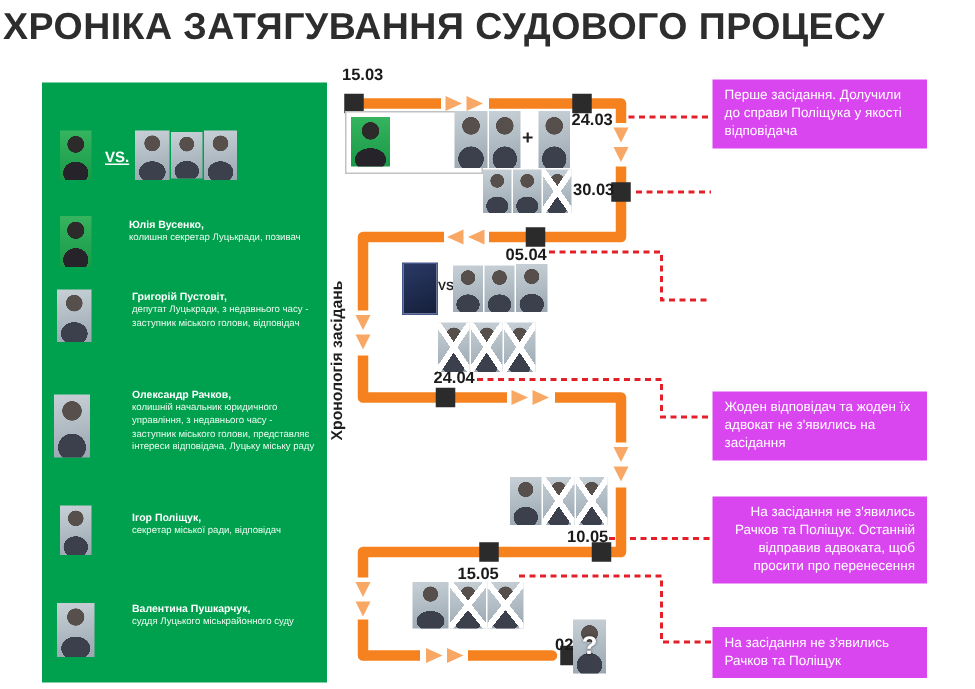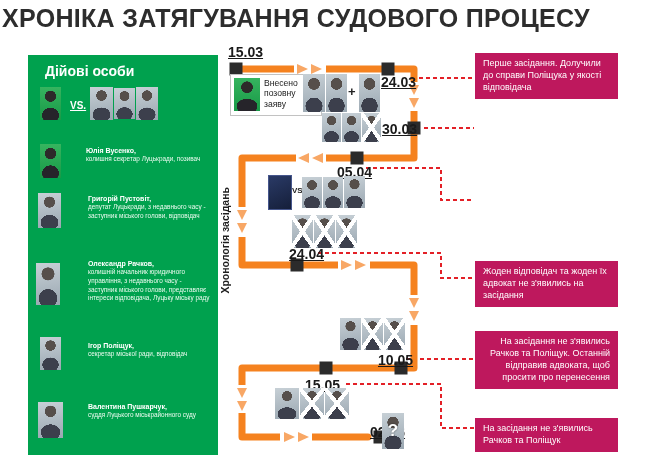--- a/index.html
+++ b/index.html
@@ -24,29 +24,29 @@
      radial-gradient(circle at 50% 28%, #2d2a2a 0 21%, rgba(0,0,0,0) 22%),
      radial-gradient(ellipse 66% 38% at 50% 86%, #26242a 0 60%, rgba(0,0,0,0) 61%),
      linear-gradient(#36b45f,#189a47);}
   .crossed::after{content:"";position:absolute;inset:-2px;background:
      linear-gradient(to top right, rgba(0,0,0,0) calc(50% - 2px), #fff calc(50% - 2px) calc(50% + 2px), rgba(0,0,0,0) calc(50% + 2px)),
      linear-gradient(to top left,  rgba(0,0,0,0) calc(50% - 2px), #fff calc(50% - 2px) calc(50% + 2px), rgba(0,0,0,0) calc(50% + 2px));}
   .book{position:absolute;background:linear-gradient(155deg,#2a3a66,#151f3a);border:1px solid #46568c;}
   .qmark{position:absolute;inset:0;display:flex;align-items:center;justify-content:center;
          color:#fff;font-size:17px;font-weight:bold;text-shadow:0 0 2px rgba(0,0,0,.6);}
   
-  .date{position:absolute;font-size:14px;font-weight:bold;color:#1a1a1a;text-decoration:underline;}
+  .date{position:absolute;font-size:11px;font-weight:bold;color:#1a1a1a;}
   #axis-label{left:219px;top:187px;writing-mode:vertical-rl;transform:rotate(180deg);
               font-size:10.5px;font-weight:bold;color:#1e1e1e;}
   #startbox{left:230px;top:74px;width:90px;height:40px;border:1px solid #c2c2c2;background:#fff;}
   #startbox .note{position:absolute;left:33px;top:3px;width:55px;font-size:8.6px;color:#222;line-height:1.2;}
   .plus{position:absolute;font-size:13px;font-weight:bold;color:#222;}
   .vs-small{position:absolute;font-size:8px;font-weight:bold;color:#222;}
   
-  .callout{position:absolute;left:475px;width:127px;background:#be185d;color:#fff;
+  .callout{position:absolute;left:475px;width:127px;background:#d946ef;color:#fff;
            font-size:9px;line-height:1.32;padding:5px 8px;}
 </style>
 </head>
 <body>
 
 <div id="stage">
 
   <svg class="abs" width="650" height="459" viewBox="0 0 650 459" style="left:0;top:0;">
 
     <g stroke="#E32027" stroke-width="2" stroke-dasharray="4 3" fill="none">
@@ -95,21 +95,20 @@
       <rect x="290.5" y="258.5" width="13" height="13"></rect>
       <rect x="319.5" y="361.5" width="13" height="13"></rect>
       <rect x="394.5" y="361.5" width="13" height="13"></rect>
       <rect x="373.5" y="430.5" width="13" height="13"></rect>
     </g>
   </svg>
 
   <div id="title" class="abs">ХРОНІКА ЗАТЯГУВАННЯ СУДОВОГО ПРОЦЕСУ</div>
 
   <div id="sidebar" class="abs">
-    <div class="sb-head">Дійові особи</div>
     <div class="photo green" style="left:12px;top:32px;width:21px;height:33px;"></div>
     <div class="sb-vs" style="left:42px;top:45px;">VS.</div>
     <div class="photo" style="left:62px;top:32px;width:23px;height:33px;"></div>
     <div class="photo" style="left:86px;top:33px;width:21px;height:31px;"></div>
     <div class="photo" style="left:108px;top:32px;width:22px;height:33px;"></div>
 
     <div class="photo green" style="left:12px;top:89px;width:21px;height:34px;"></div>
     <div class="sb-text" style="left:58px;top:91px;">
       <div class="sb-name">Юлія Вусенко,</div>
       <div class="sb-desc">колишня секретар Луцькради, позивач</div>
@@ -146,21 +145,20 @@
   <div class="date abs" style="left:381px;top:74px;">24.03</div>
   <div class="date abs" style="left:382px;top:121px;">30.03</div>
   <div class="date abs" style="left:337px;top:164px;">05.04</div>
   <div class="date abs" style="left:289px;top:246px;">24.04</div>
   <div class="date abs" style="left:378px;top:352px;">10.05</div>
   <div class="date abs" style="left:305px;top:377px;">15.05</div>
   <div class="date abs" style="left:350px;top:424px;margin-left:20px;">02.06</div>
 
   <div id="startbox" class="abs">
     <div class="photo green" style="left:3px;top:3px;width:26px;height:33px;"></div>
-    <div class="note">Внесено позовну заяву</div>
   </div>
 
   <div class="photo abs" style="left:303px;top:74px;width:22px;height:38px;"></div>
   <div class="photo abs" style="left:326px;top:74px;width:21px;height:38px;"></div>
   <div class="plus abs" style="left:348px;top:84px;">+</div>
   <div class="photo abs" style="left:359px;top:74px;width:21px;height:38px;"></div>
 
   <div class="photo abs" style="left:322px;top:113px;width:19px;height:29px;"></div>
   <div class="photo abs" style="left:342px;top:113px;width:19px;height:29px;"></div>
   <div class="photo crossed abs" style="left:362px;top:113px;width:19px;height:29px;"></div>

